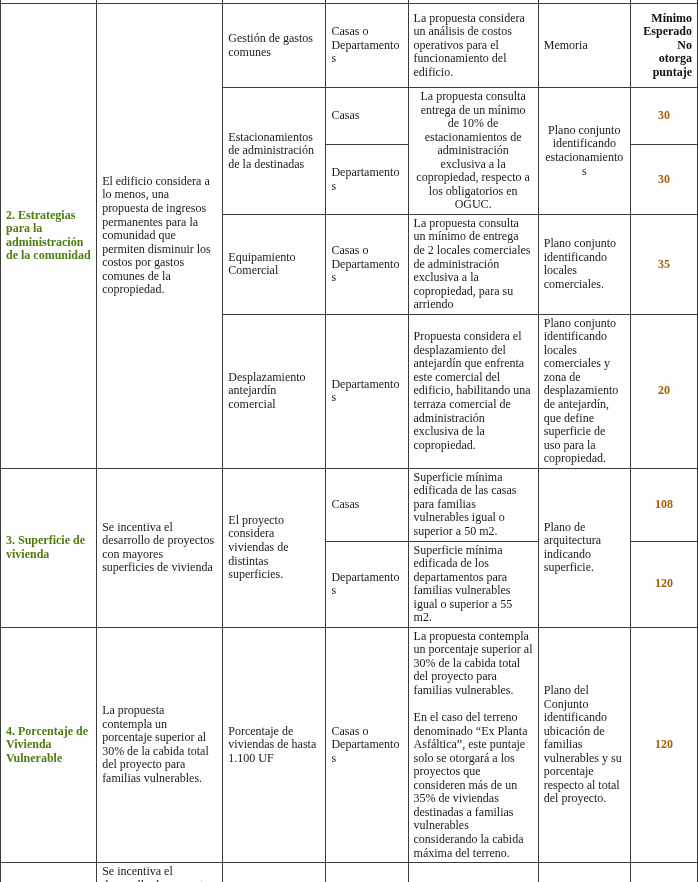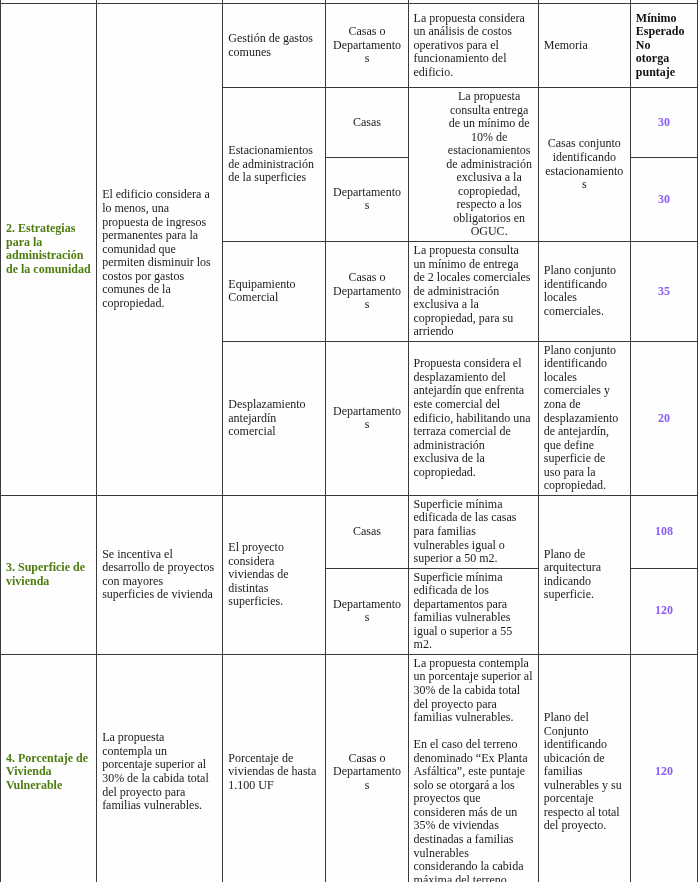--- a/index.html
+++ b/index.html
@@ -33,43 +33,43 @@
   }
   .c-cat {
     font-weight: bold;
     font-size: 12px;
     padding: 2px 2px 2px 6px;
     color: #4d7c0f;
   }
   .c-desc { padding: 2px 4px 2px 6px; margin-left: 46px; }
   .c-item { padding: 2px 4px 2px 6px; margin-left: 16px; }
   .c-type {
-    text-align: center;
+    text-align: left;
     padding: 2px 1px;
   }
   .c-prop {
     white-space: pre-line;
     padding: 2px 5px;
   }
-  .c-prop.center { text-align: center; padding-left: 37px; }
+  .c-prop.center { text-align: center; }
   .c-verif {
     font-size: 11.5px;
     padding: 2px 4px;
   }
   .c-verif.center { text-align: center; }
   .c-pts {
     font-weight: bold;
     text-align: center;
     font-size: 12.5px;
-    color: #8b5cf6;
+    color: #a16207;
     margin-left: 20px;
   }
   .c-ptshdr {
     font-weight: bold;
-    text-align: left;
+    text-align: right;
     white-space: pre-line;
     font-size: 13px;
     line-height: 1.3;
     color: #111;
   }
   
   tr.r1 { height: 84px; }
   tr.r2 { height: 48px; }
   tr.r3 { height: 58px; }
   tr.r4 { height: 92px; }
@@ -113,24 +113,24 @@
         <td class="c-prop">La propuesta considera un análisis de costos operativos para el funcionamiento del edificio.</td>
         <td class="c-verif">Memoria</td>
         <td class="c-ptshdr">Mínimo
 Esperado
 No
 otorga
 puntaje</td>
       </tr>
 
       <tr class="r2">
-        <td class="c-item" rowspan="2">Estacionamientos de administración de la superficies</td>
+        <td class="c-item" rowspan="2">Estacionamientos de administración de la destinadas</td>
         <td class="c-type">Casas</td>
         <td class="c-prop center" rowspan="2">La propuesta consulta entrega de un mínimo de 10% de estacionamientos de administración exclusiva a la copropiedad, respecto a los obligatorios en OGUC.</td>
-        <td class="c-verif center" rowspan="2">Casas conjunto identificando estacionamientos</td>
+        <td class="c-verif center" rowspan="2">Plano conjunto identificando estacionamientos</td>
         <td class="c-pts">30</td>
       </tr>
       <tr class="r3">
         <td class="c-type">Departamentos</td>
         <td class="c-pts">30</td>
       </tr>
 
       <tr class="r4">
         <td class="c-item">Equipamiento Comercial</td>
         <td class="c-type">Casas o Departamentos</td>

